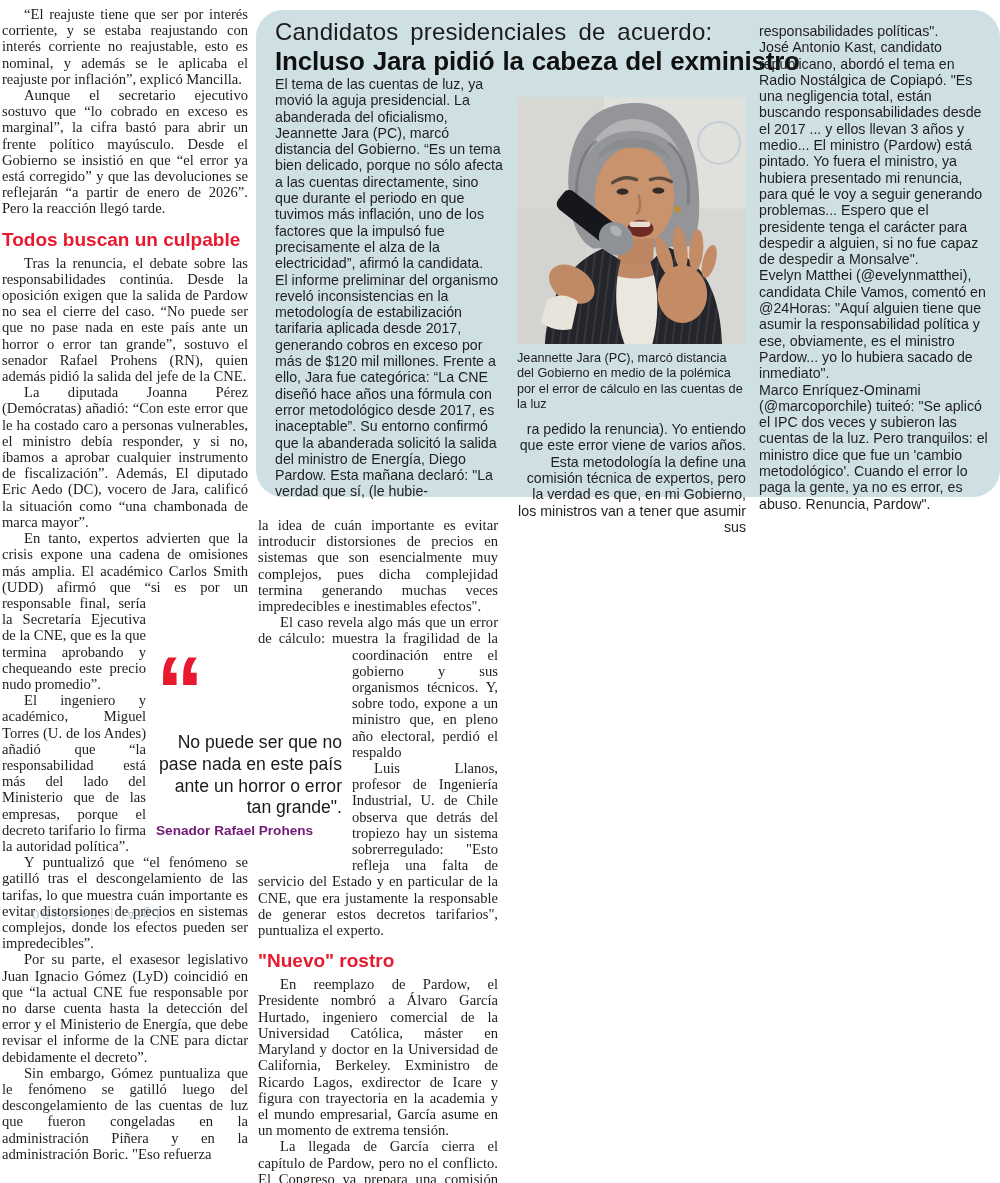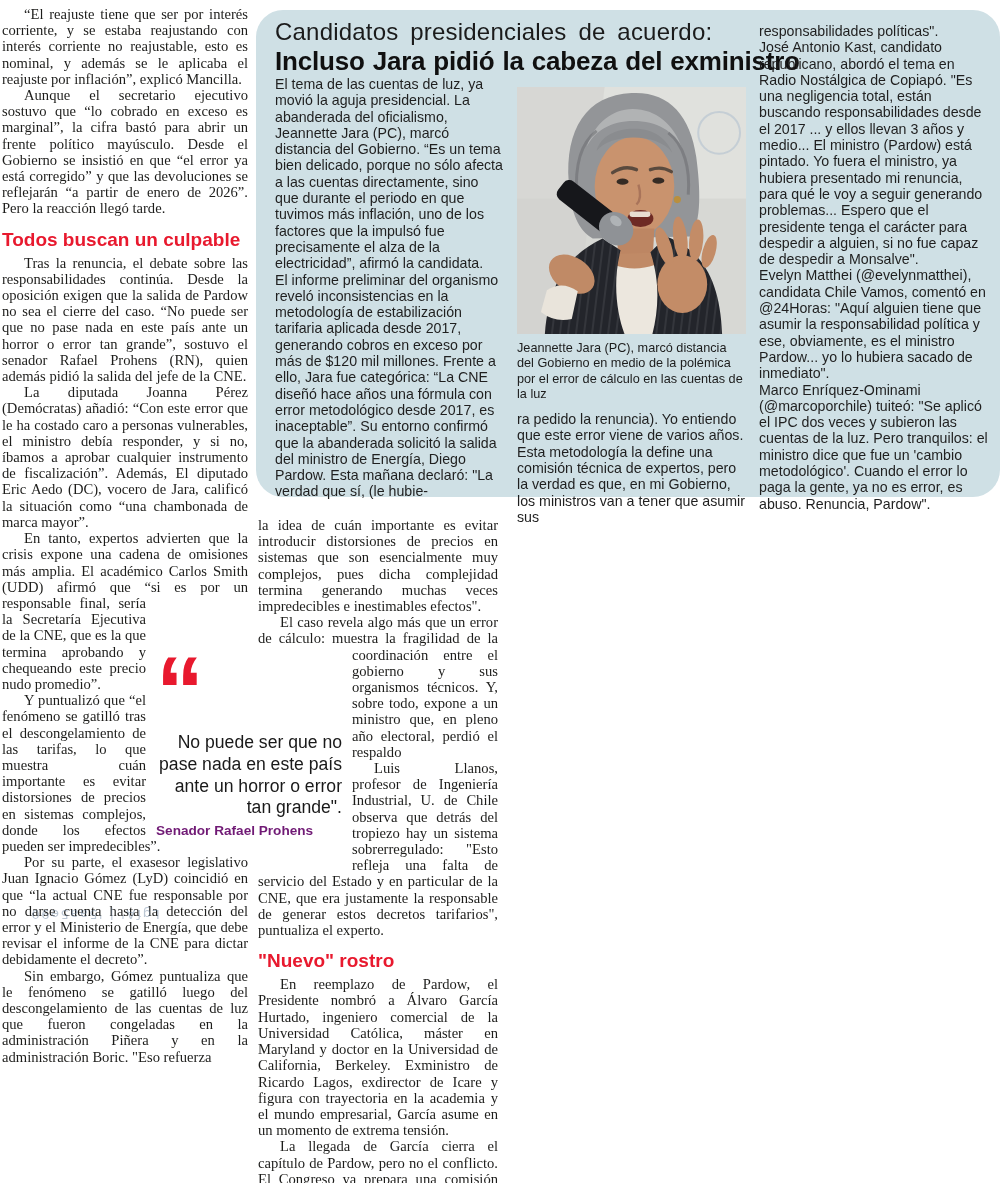--- a/index.html
+++ b/index.html
@@ -26,26 +26,26 @@
   .box{position:absolute;left:256px;top:10px;width:744px;height:487px;
        background:var(--box_bg,#cfe0e5);border-radius:27px;}
   .kicker{position:absolute;left:19px;top:8px;width:700px;
        font:24px/28px "Liberation Sans", sans-serif;color:#1b1b1b;
        word-spacing:5px;letter-spacing:.2px;}
   .headline{position:absolute;left:19px;top:36px;width:710px;margin:0;
        font:bold 26px/30px "Liberation Sans", sans-serif;color:#101010;
        letter-spacing:-.2px;word-spacing:1px;}
   .bx{font:14.2px/16.3px "Liberation Sans", sans-serif;color:#1f1f1f;margin:0;}
   .box-colA{position:absolute;left:19px;top:66px;width:231px;}
-  .box-mid{position:absolute;left:261px;top:77px;width:229px;}
+  .box-mid{position:absolute;left:261px;top:87px;width:229px;}
   .box-colC{position:absolute;left:503px;top:13px;width:233px;}
   .photo{display:block;width:229px;height:247px;}
   .caption{font:12.7px/15.3px "Liberation Sans", sans-serif;
        color:var(--caption_text,#1c1c1c);margin:7px 0 0 0;}
-  .box-colB{margin-top:9px;}
+  .box-colB{margin-top:9px;text-align:right;}
 
   
   .pullquote{position:absolute;left:156px;top:655px;width:186px;background:#fff;}
   .pq-mark{font:bold 96px/72px "Liberation Sans", sans-serif;height:74px;
        color:var(--accent_red,#e8192e);letter-spacing:-6px;overflow:hidden;}
   .pq-text{font:17.6px/21.8px "Liberation Sans", sans-serif;color:#191919;margin-top:3px;text-align:right;}
   .pq-attr{font:bold 13.6px/17px "Liberation Sans", sans-serif;color:#701a75;margin-top:3px;}
 
   
   .watermark{position:absolute;left:30px;top:907px;
@@ -57,20 +57,21 @@
 
 <div class="page">
 
   <div class="col1">
     <p class="body">“El reajuste tiene que ser por interés corriente, y se estaba reajustando con interés corriente no reajustable, esto es nominal, y además se le aplicaba el reajuste por inflación”, explicó Mancilla.</p>
     <p class="body">Aunque el secretario ejecutivo sostuvo que “lo cobrado en exceso es marginal”, la cifra bastó para abrir un frente político mayúsculo. Desde el Gobierno se insistió en que “el error ya está corregido” y que las devoluciones se reflejarán “a partir de enero de 2026”. Pero la reacción llegó tarde.</p>
     <h2 class="red-head">Todos buscan un culpable</h2>
     <p class="body">Tras la renuncia, el debate sobre las responsabilidades continúa. Desde la oposición exigen que la salida de Pardow no sea el cierre del caso. “No puede ser que no pase nada en este país ante un horror o error tan grande”, sostuvo el senador Rafael Prohens (RN), quien además pidió la salida del jefe de la CNE.</p>
     <p class="body">La diputada Joanna Pérez (Demócratas) añadió: “Con este error que le ha costado caro a personas vulnerables, el ministro debía responder, y si no, íbamos a aprobar cualquier instrumento de fiscalización”. Además, El diputado Eric Aedo (DC), vocero de Jara, calificó la situación como “una chambonada de marca mayor”.</p>
     <p class="body"><span class="cut cut-r"></span><span>En tanto, expertos advierten que la crisis expone una cadena de omisiones más amplia. El académico Carlos Smith (UDD) afirmó que “si es por un responsable final, sería la Secretaría Ejecutiva de la CNE, que es la que termina aprobando y chequeando este precio nudo promedio”.</span></p>
+    <p class="body">El ingeniero y académico, Miguel Torres (U. de los Andes) añadió que “la responsabilidad está más del lado del Ministerio que de las empresas, porque el decreto tarifario lo firma la autoridad política”.</p>
     <p class="body">Y puntualizó que “el fenómeno se gatilló tras el descongelamiento de las tarifas, lo que muestra cuán importante es evitar distorsiones de precios en sistemas complejos, donde los efectos pueden ser impredecibles”.</p>
     <p class="body">Por su parte, el exasesor legislativo Juan Ignacio Gómez (LyD) coincidió en que “la actual CNE fue responsable por no darse cuenta hasta la detección del error y el Ministerio de Energía, que debe revisar el informe de la CNE para dictar debidamente el decreto”.</p>
     <p class="body">Sin embargo, Gómez puntualiza que le fenómeno se gatilló luego del descongelamiento de las cuentas de luz que fueron congeladas en la administración Piñera y en la administración Boric. "Eso refuerza</p>
   </div>
 
   <div class="watermark">LgſA' | '5aa5e90</div>
 
   <section class="box">
     <div class="kicker">Candidatos presidenciales de acuerdo:</div>
     <h1 class="headline">Incluso Jara pidió la cabeza del exministro</h1>

